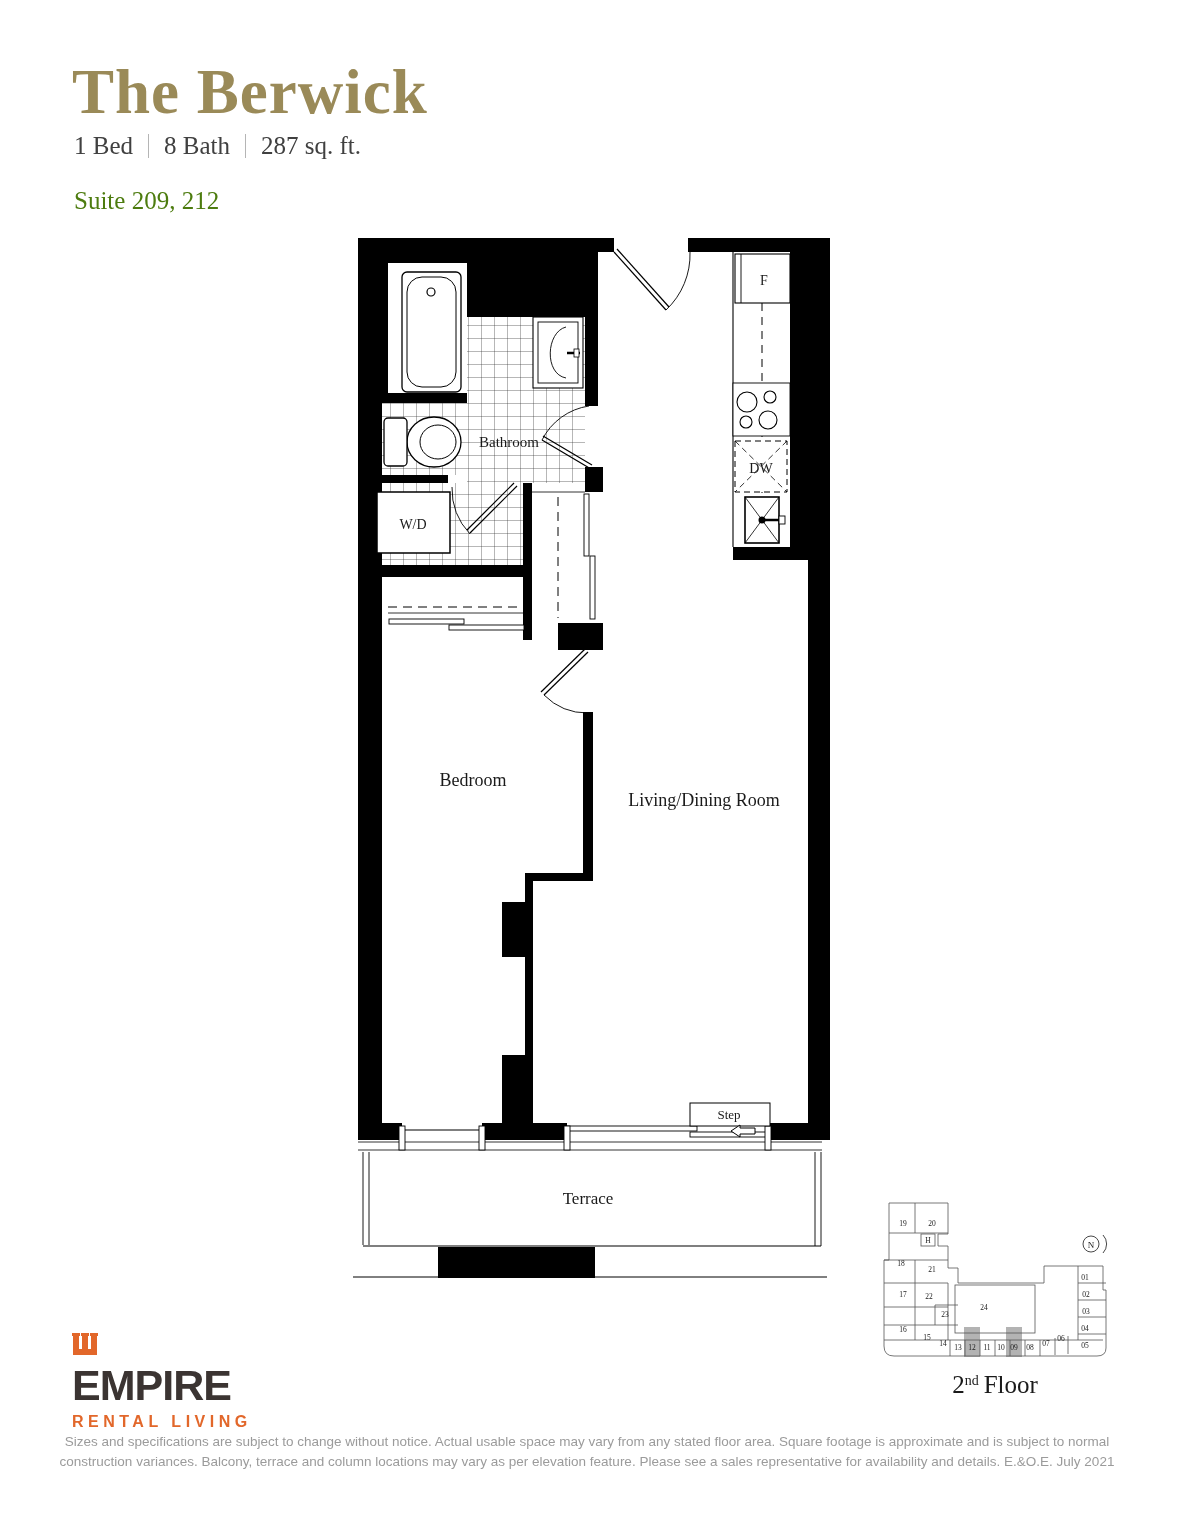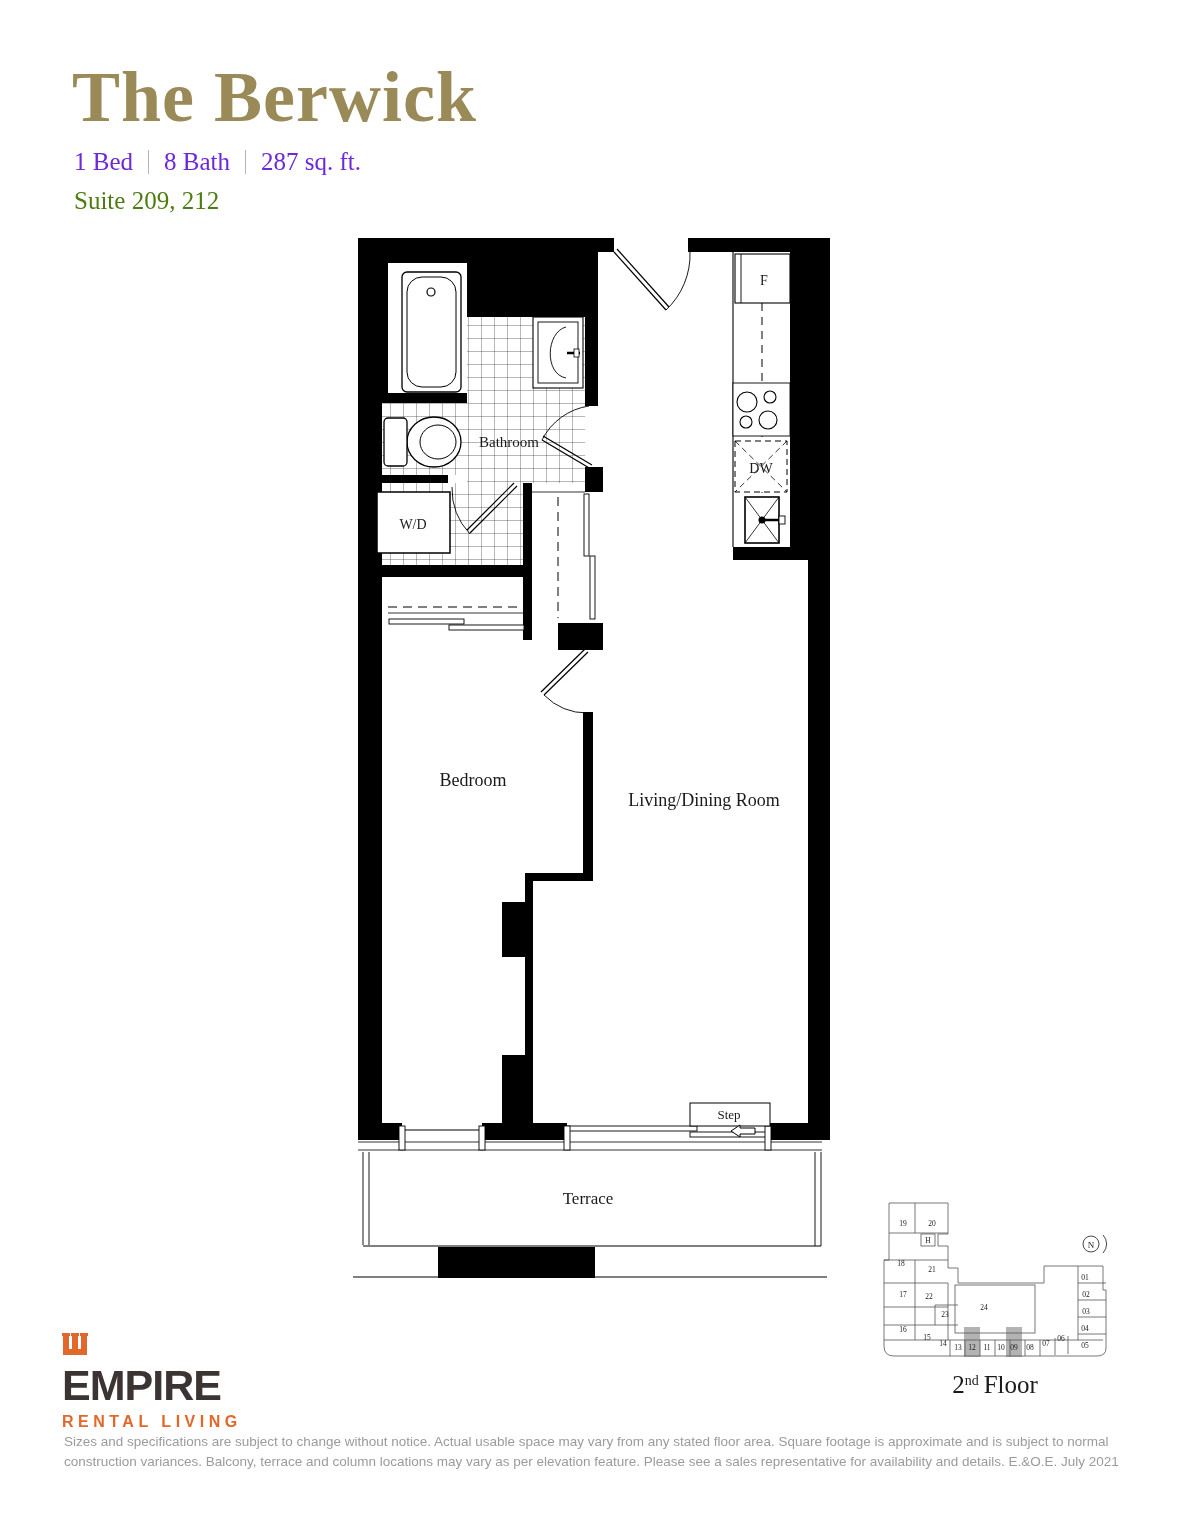--- a/index.html
+++ b/index.html
@@ -1,31 +1,31 @@
 <!DOCTYPE html>
 <html><head>
 <meta charset="utf-8">
 <style>
   html,body{margin:0;padding:0;background:#ffffff;}
   #page{position:relative;width:1187px;height:1536px;background:#fff;overflow:hidden;
         font-family:"Liberation Serif",serif;}
-  #title{position:absolute;left:72px;top:56px;font-size:72px;font-weight:bold;
+  #title{position:absolute;left:72px;top:56px;font-size:63px;font-weight:bold;
          letter-spacing:1px;color:#9a8a58;}
-  #specs{position:absolute;left:74px;top:148px;font-size:25px;color:#6d28d9;display:flex;align-items:center;}
+  #specs{position:absolute;left:74px;top:132px;font-size:25px;color:#404040;display:flex;align-items:center;}
   #specs .item{padding:0 15px;}
   #specs .item:first-child{padding-left:0;}
   #specs .div{width:1px;height:24px;background:#b5b5b5;}
   #suite{position:absolute;left:74px;top:187px;font-size:25px;color:#4d7c0f;}
   #plan-svg{position:absolute;left:0;top:0;}
-  #logo{position:absolute;left:62px;top:1331px;}
+  #logo{position:absolute;left:72px;top:1331px;}
   #logo .empire{font-family:"Liberation Sans",sans-serif;font-weight:bold;font-size:43px;
         letter-spacing:-1px;color:#3b3432;line-height:1;margin-top:3px;}
   #logo .tagline{font-family:"Liberation Sans",sans-serif;font-weight:bold;font-size:16px;
         letter-spacing:4.5px;color:#e2672a;margin-top:6px;}
-  #disclaimer{position:absolute;left:64px;top:1432px;width:1070px;
+  #disclaimer{position:absolute;left:52px;top:1432px;width:1070px;text-align:center;
         font-family:"Liberation Sans",sans-serif;font-size:13.5px;line-height:1.45;color:#9b9b9b;}
   #watermark{position:absolute;left:330px;top:1452px;width:500px;text-align:center;
         font-family:"Liberation Sans",sans-serif;font-size:34px;letter-spacing:1px;color:#b4b4b4;
         text-shadow:0 0 6px #fff,0 0 10px #fff,0 2px 4px #fff;opacity:.95;white-space:nowrap;}
   svg text{font-family:"Liberation Serif",serif;fill:#1a1a1a;}
 </style>
 </head>
 <body>
 
 <div id="page">

